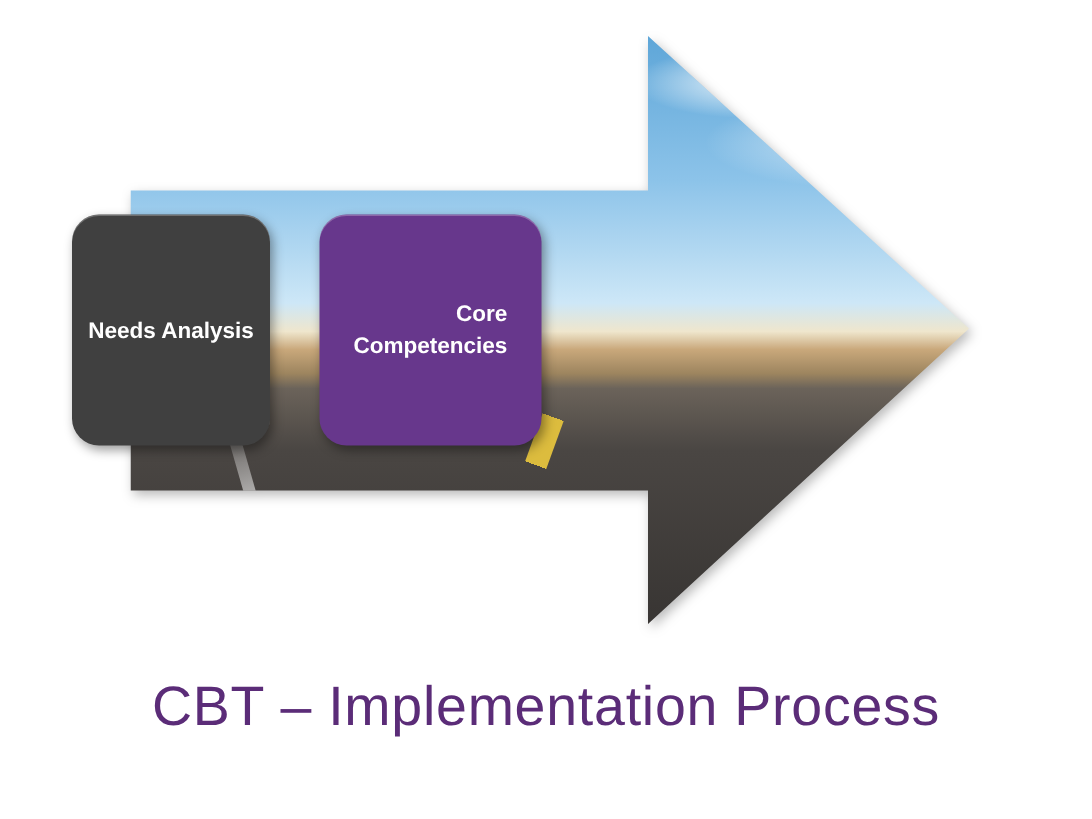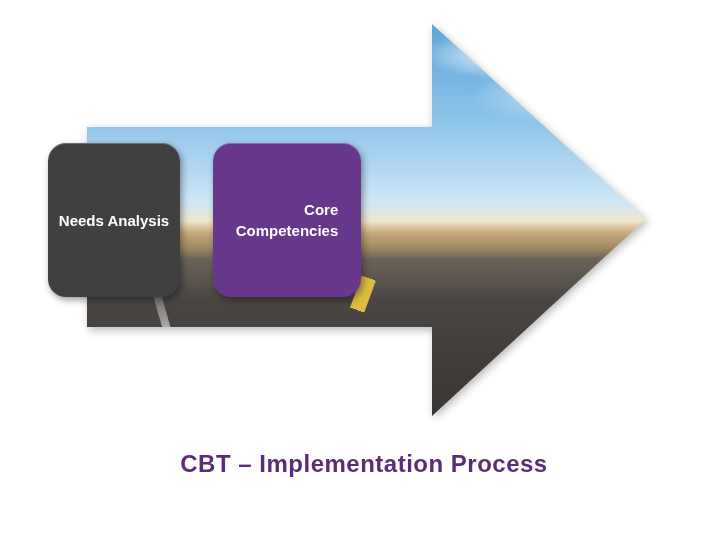--- a/index.html
+++ b/index.html
@@ -52,21 +52,21 @@
   }
   .step span{white-space:pre-line;}
   .step1{left:48px;width:132px;}
   .step2{left:213px;width:148px;text-align:right;}
   .step3{left:380px;width:146px;}
   .step4{left:552px;width:141px;}
 
   
   .title{
     position:absolute;left:0;right:0;top:450px;text-align:center;
-    font-size:24px;color:#5b2c78;font-weight:700;letter-spacing:.5px;
+    font-size:37px;color:#5b2c78;font-weight:400;letter-spacing:.5px;
   }
 </style>
 </head>
 <body>
 
 <div class="slide">
 
   <div class="arrow-wrap">
     <div class="arrow">
       <div class="edge-marking"></div>

